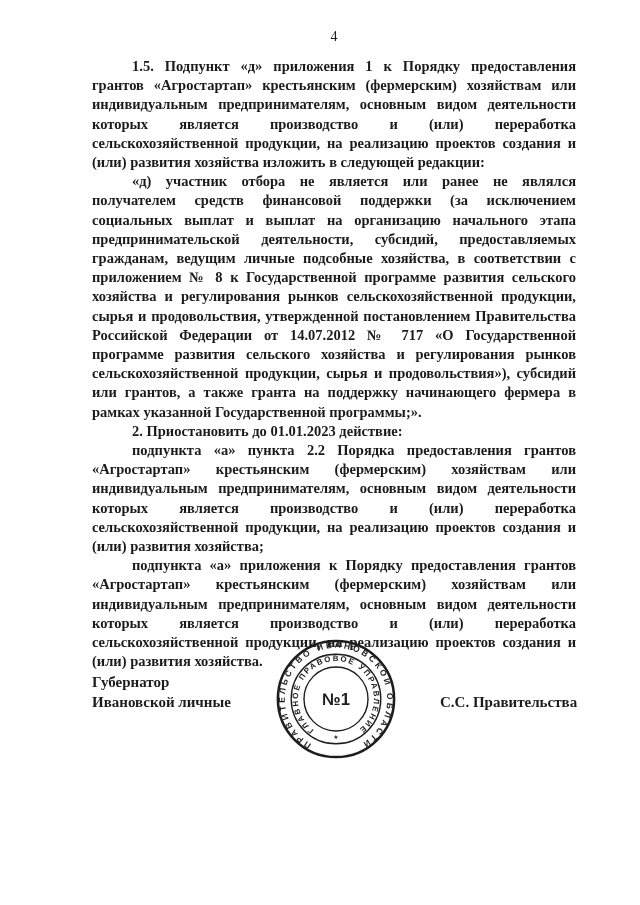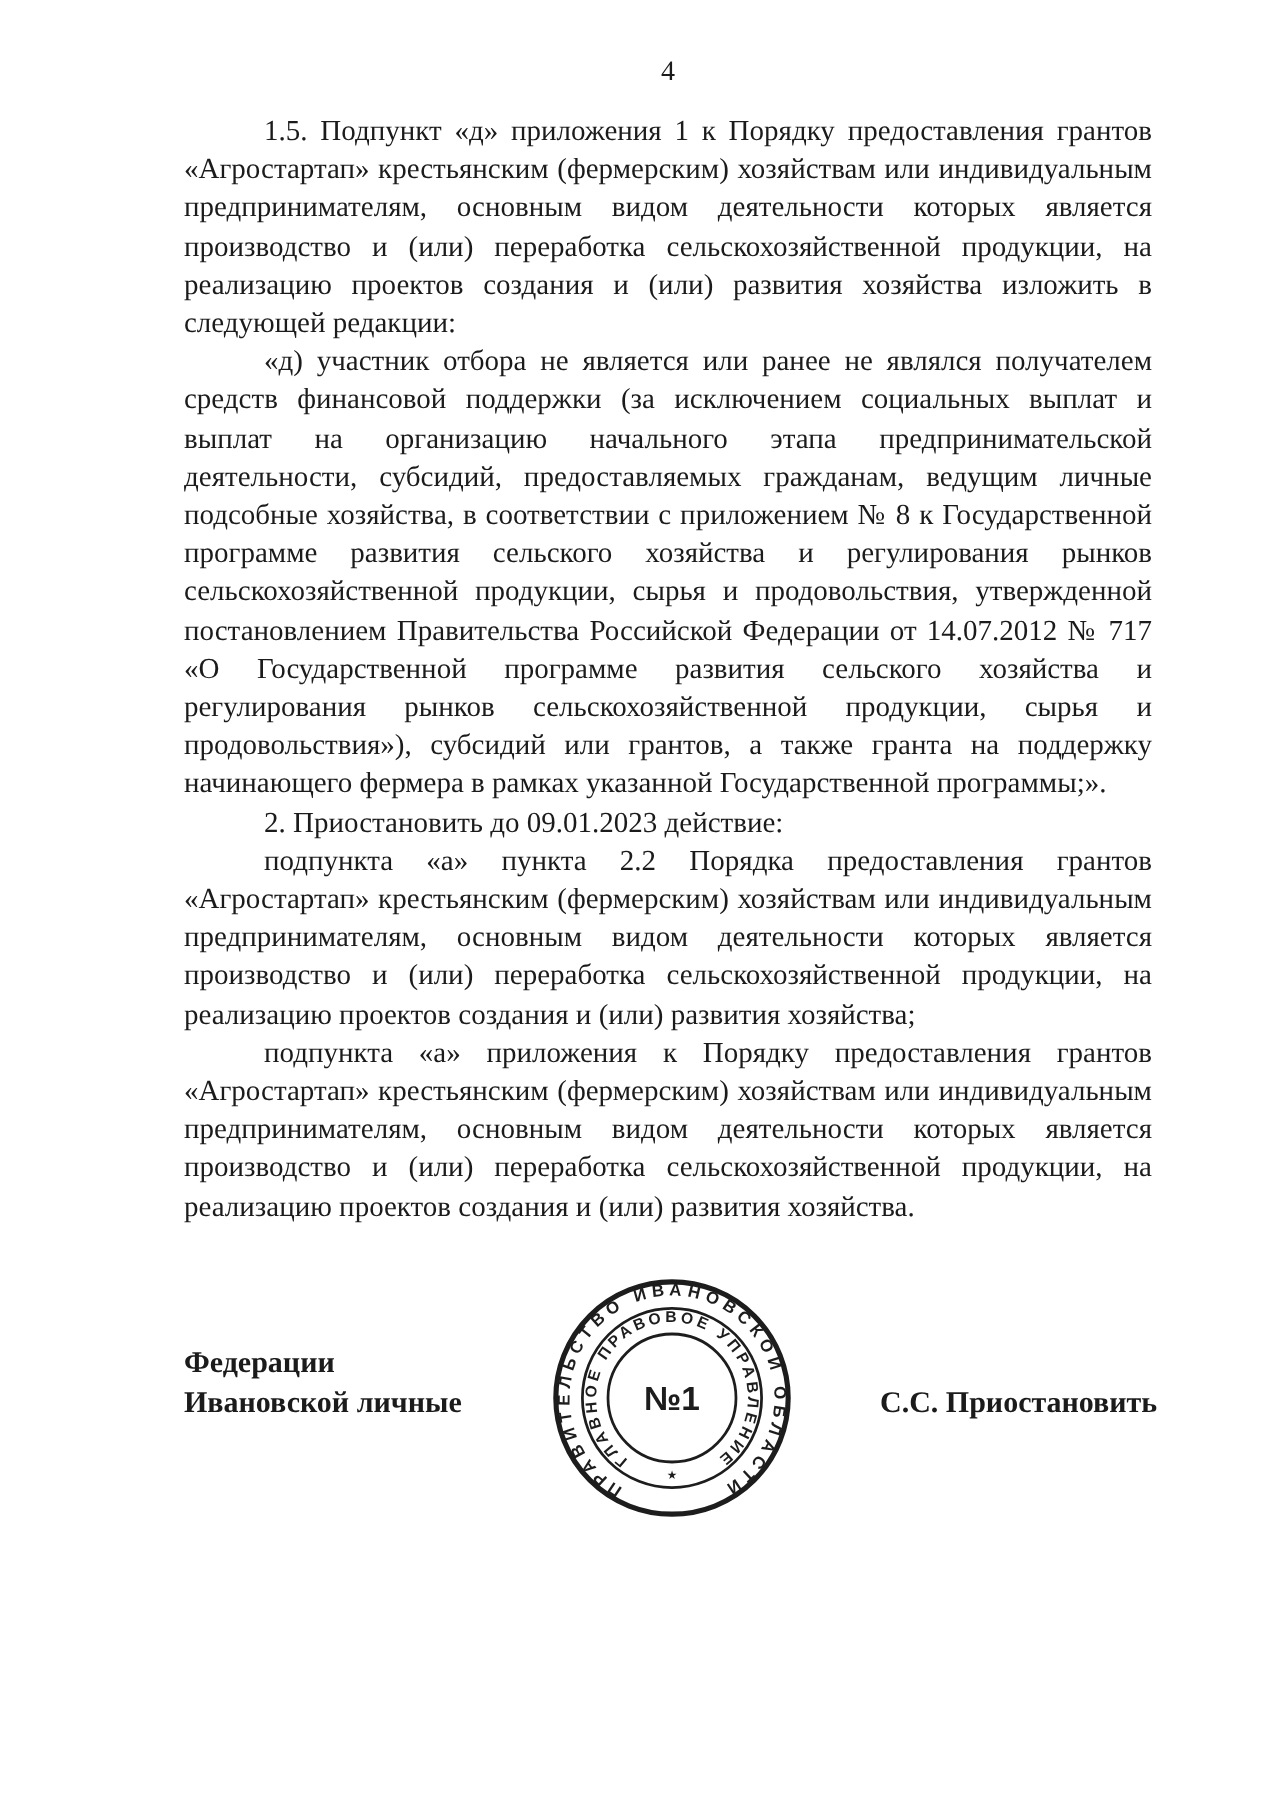--- a/index.html
+++ b/index.html
@@ -30,20 +30,21 @@
     top: 57px;
     left: 92px;
     width: 484px;
     font-size: 14.5px;
     line-height: 19.2px;
   }
   .content p {
     margin: 0;
     text-indent: 40px;
     text-align: justify;
+    font-weight: bold;
   }
   .signature-block {
     position: absolute;
     left: 0;
     top: 630px;
     width: 640px;
     height: 180px;
   }
   .sig-title {
     position: absolute;
@@ -100,29 +101,29 @@
 </head>
 <body>
 
 <div class="page">
 
   <div class="page-number">4</div>
 
   <div class="content">
     <p>1.5. Подпункт «д» приложения 1 к Порядку предоставления грантов «Агростартап» крестьянским (фермерским) хозяйствам или индивидуальным предпринимателям, основным видом деятельности которых является производство и (или) переработка сельскохозяйственной продукции, на реализацию проектов создания и (или) развития хозяйства изложить в следующей редакции:</p>
     <p>«д) участник отбора не является или ранее не являлся получателем средств финансовой поддержки (за исключением социальных выплат и выплат на организацию начального этапа предпринимательской деятельности, субсидий, предоставляемых гражданам, ведущим личные подсобные хозяйства, в соответствии с приложением № 8 к Государственной программе развития сельского хозяйства и регулирования рынков сельскохозяйственной продукции, сырья и продовольствия, утвержденной постановлением Правительства Российской Федерации от 14.07.2012 № 717 «О Государственной программе развития сельского хозяйства и регулирования рынков сельскохозяйственной продукции, сырья и продовольствия»), субсидий или грантов, а также гранта на поддержку начинающего фермера в рамках указанной Государственной программы;».</p>
-    <p>2. Приостановить до 09.01.2023 действие:</p>
+    <p>2. Приостановить до 01.01.2023 действие:</p>
     <p>подпункта «а» пункта 2.2 Порядка предоставления грантов «Агростартап» крестьянским (фермерским) хозяйствам или индивидуальным предпринимателям, основным видом деятельности которых является производство и (или) переработка сельскохозяйственной продукции, на реализацию проектов создания и (или) развития хозяйства;</p>
     <p>подпункта «а» приложения к Порядку предоставления грантов «Агростартап» крестьянским (фермерским) хозяйствам или индивидуальным предпринимателям, основным видом деятельности которых является производство и (или) переработка сельскохозяйственной продукции, на реализацию проектов создания и (или) развития хозяйства.</p>
   </div>
 
   <div class="signature-block">
 
     <div class="sig-title">
-      <div>Федерации</div>
+      <div>Губернатор</div>
       <div>Ивановской личные</div>
     </div>
 
     <div class="stamp-wrap">
       <svg class="stamp-svg" viewBox="0 0 130 130">
         <defs>
           <path id="outerTextPath" d="M 65,117 A 52,52 0 1 1 65,13 A 52,52 0 1 1 65,117"></path>
           <path id="innerTextPath" d="M 65,103.5 A 38.5,38.5 0 1 1 65,26.5 A 38.5,38.5 0 1 1 65,103.5"></path>
         </defs>
         <circle cx="65" cy="65" r="59" fill="none" stroke="#1d1d1d" stroke-width="2.6"></circle>
@@ -132,16 +133,16 @@
           <textPath href="#outerTextPath" startOffset="50%">ПРАВИТЕЛЬСТВО ИВАНОВСКОЙ ОБЛАСТИ</textPath>
         </text>
         <text class="ring-text inner" text-anchor="middle">
           <textPath href="#innerTextPath" startOffset="50%">ГЛАВНОЕ ПРАВОВОЕ УПРАВЛЕНИЕ</textPath>
         </text>
         <text x="65" y="71" class="stamp-center" text-anchor="middle">№1</text>
         <text x="65" y="106" class="stamp-star" text-anchor="middle">★</text>
       </svg>
     </div>
 
-    <div class="sig-name">С.С. Приостановить</div>
+    <div class="sig-name">С.С. Правительства</div>
   </div>
 
 </div>
 
 </body></html>

